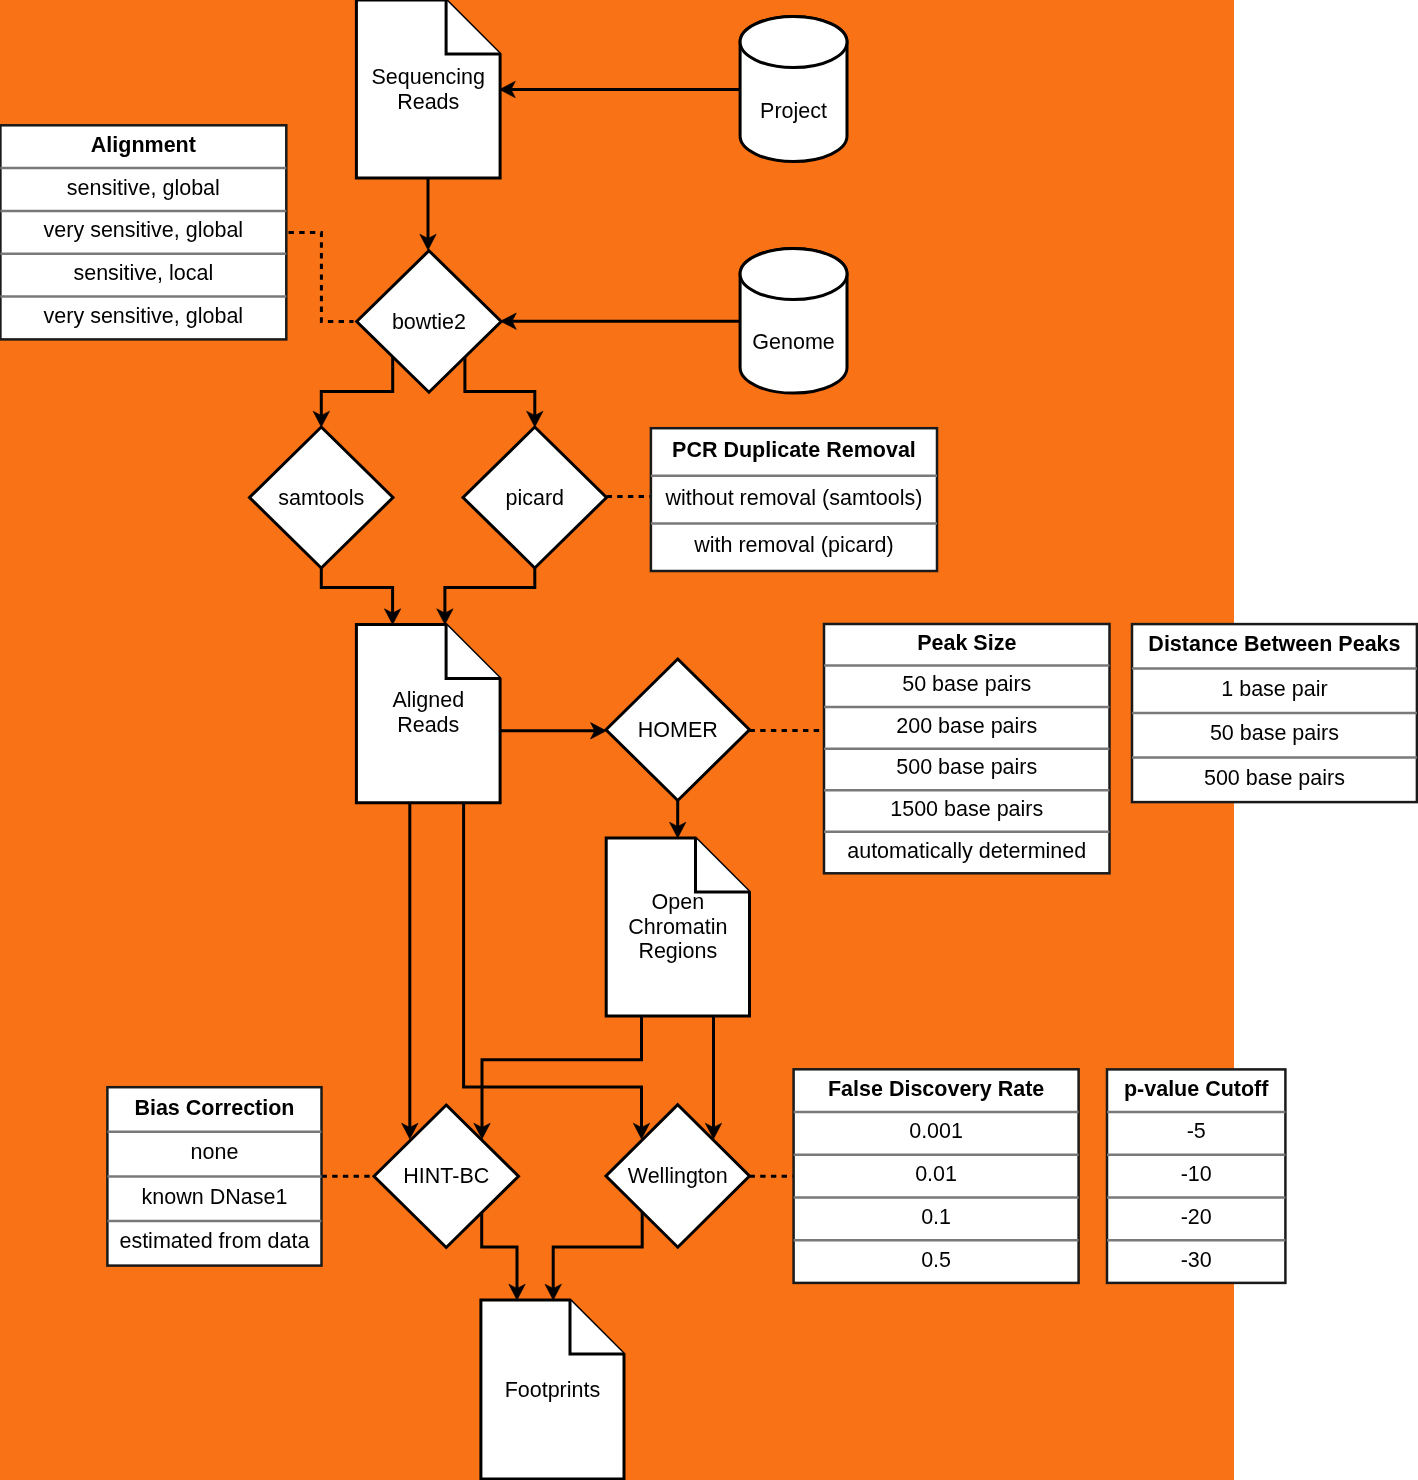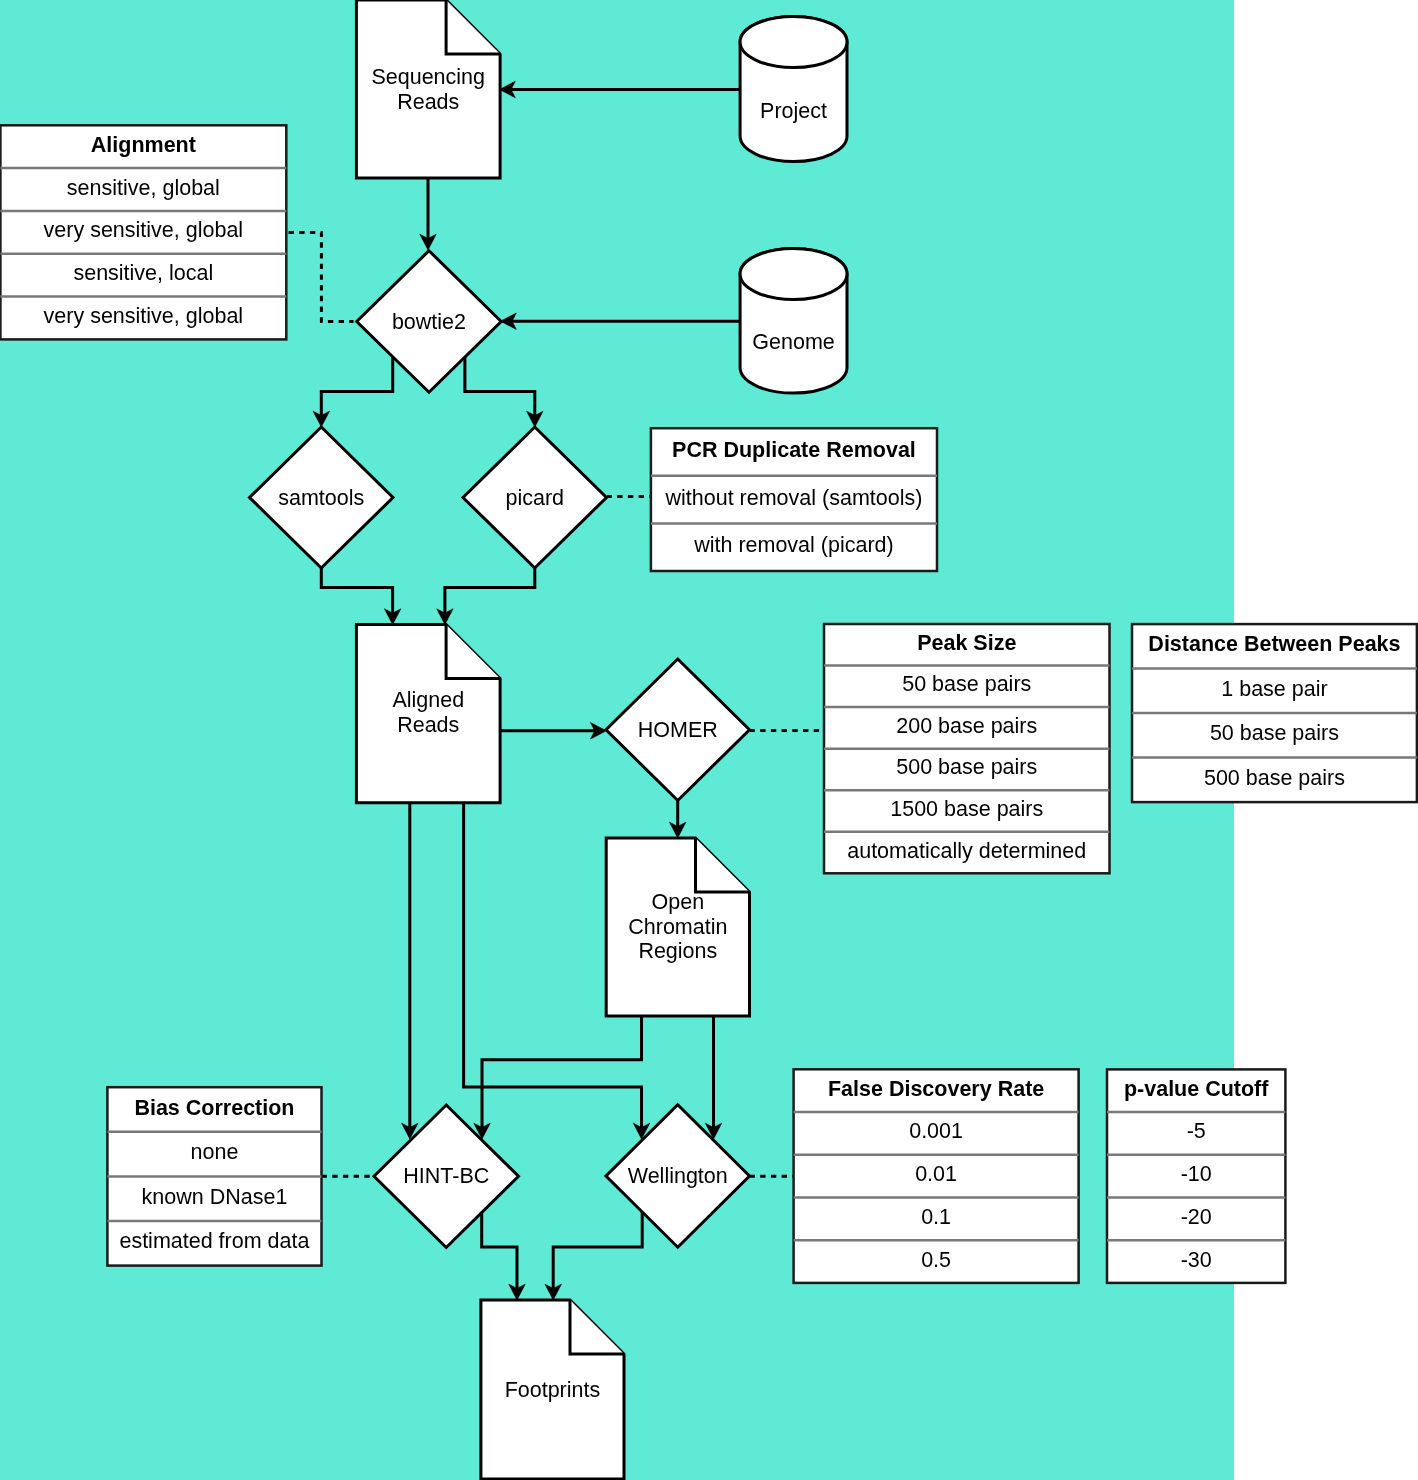--- a/index.html
+++ b/index.html
@@ -1,18 +1,18 @@
 <!DOCTYPE html>
 <html><head>
 <meta charset="utf-8">
 <style>
   html, body { margin:0; padding:0; background:#ffffff; }
   body { width:1418px; height:1480px; overflow:hidden;
          font-family:"Liberation Sans", sans-serif; }
-  #canvas { position:relative; width:1234px; height:1480px; background:#5eead4;text-align:center; }
+  #canvas { position:relative; width:1234px; height:1480px; background:#f97316;text-align:center; }
   svg { display:block; will-change: transform; }
   .shape { fill:#ffffff; stroke:#000000; stroke-width:3; stroke-linejoin:miter; stroke-miterlimit:10; }
   .edge  { fill:none; stroke:#000000; stroke-width:3; stroke-linecap:butt; stroke-linejoin:miter; }
   .dashed{ fill:none; stroke:#000000; stroke-width:3; stroke-dasharray:5.4 5.3; stroke-linecap:butt; }
   .head  { fill:#000000; stroke:#000000; stroke-width:0.6; stroke-linejoin:miter; }
   .tbl-outer { fill:#ffffff; stroke:#1a1a1a; stroke-width:2.5; }
   .tbl-div   { fill:none; stroke:#797979; stroke-width:2.5; }
   .lbl { font-family:"Liberation Sans", sans-serif; font-size:21.5px; fill:#000000;
          text-anchor:middle; dominant-baseline:alphabetic; }
   .lbl-b { font-weight:bold; }

